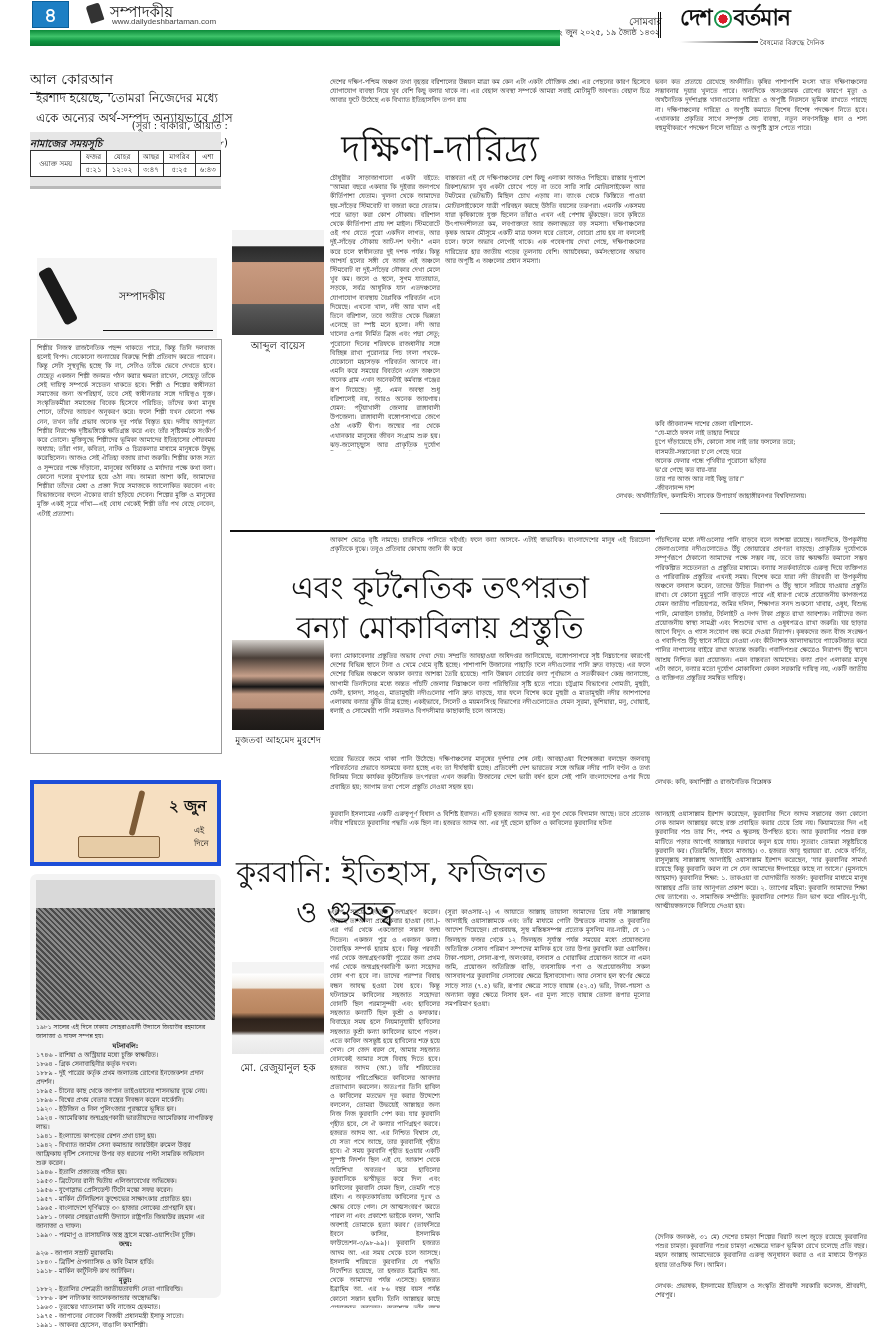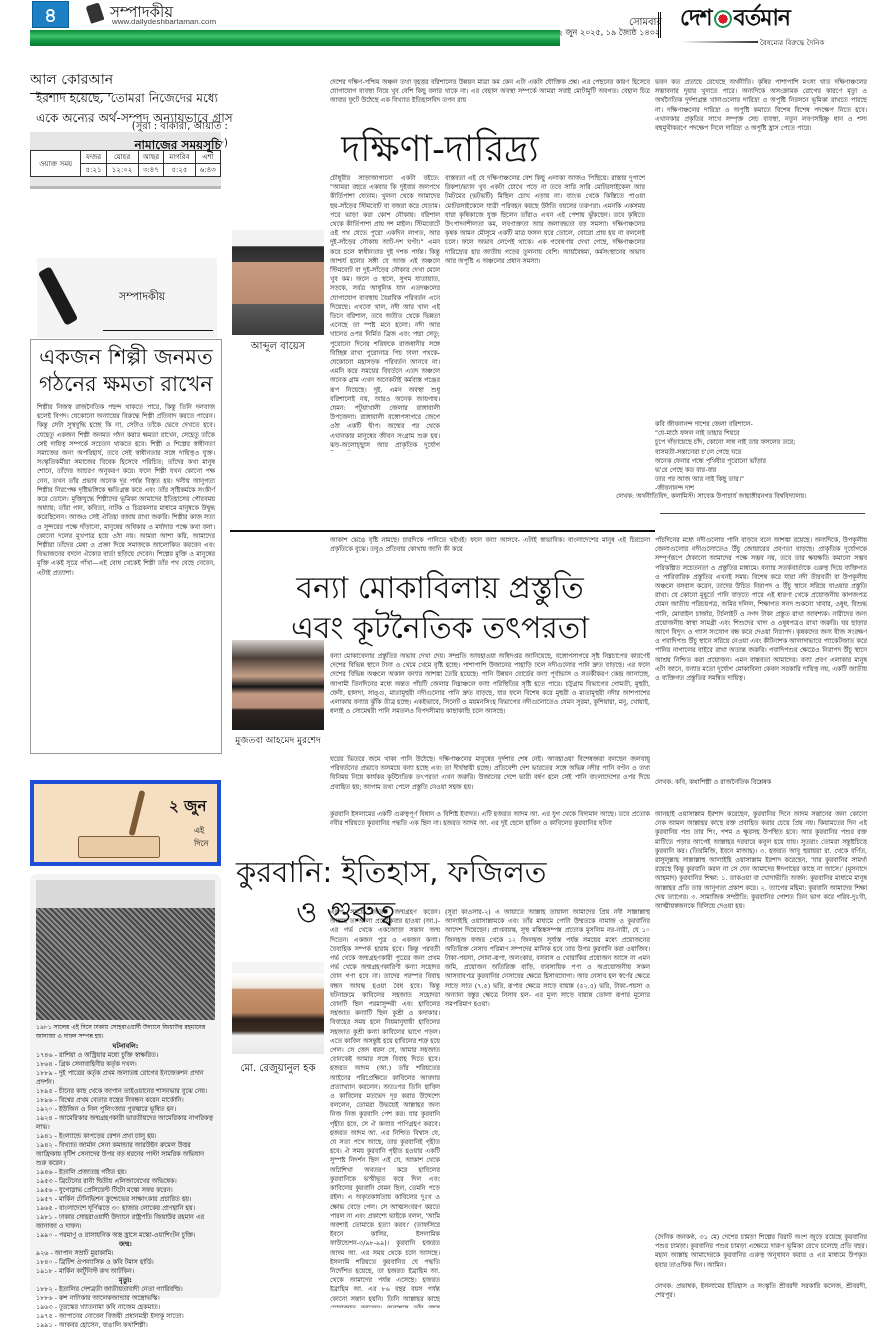--- a/index.html
+++ b/index.html
@@ -16,21 +16,21 @@
   .date-line { position: absolute; left: 545px; top: 60px; font-size: 8px; }
   .head-divider { position: absolute; left: 658px; top: 47px; width: 3px; height: 22px; border-left: 1px solid #111; border-right: 1px solid #111; }
   .logo { position: absolute; left: 680px; top: 44px; font-size: 22px; font-weight: bold; color: #111; letter-spacing: -1px; }
   .logo-emblem { display: inline-block; width: 18px; height: 18px; border-radius: 50%; border: 2px solid #16924a; background: radial-gradient(circle, #d91d2b 45%, #fff 48%); vertical-align: middle; margin: 0 2px; }
   .tagline { position: absolute; left: 760px; top: 70px; font-size: 7px; color: #222; }
   .tag-rule { position: absolute; left: 680px; top: 73px; width: 78px; height: 2px; background: linear-gradient(90deg, #fff, #333); }
   .quran-title { position: absolute; left: 30px; top: 74px; font-size: 14px; border-bottom: 1px solid #111; padding-bottom: 1px; }
   .quran-text { position: absolute; left: 36px; top: 98px; width: 198px; font-size: 12px; line-height: 20px; }
   .quran-ref { position: absolute; left: 110px; top: 140px; font-size: 10px; width: 118px; text-align: right; }
   .prayer-box { position: absolute; left: 30px; top: 157px; width: 191px; height: 57px; background: #e6e6e6; border-bottom: 3px solid #b9b9b9; }
-  .prayer-title { text-align: right; font-size: 12px; font-weight: bold; padding-top: 4px; height: 18px; }
+  .prayer-title { text-align: left; font-size: 10px; font-weight: bold; padding-top: 4px; height: 18px; font-style: italic; }
   .prayer-table { margin: 0 auto; width: 191px; border-collapse: collapse; background: #fff; }
   .prayer-table td { border: 1px solid #333; font-size: 7px; text-align: center; height: 11px; }
 
   .editorial-banner { position: absolute; left: 37px; top: 205px; width: 180px; height: 85px; background: #f4f4f4; }
   .pen-shape { position: absolute; left: 14px; top: 8px; width: 14px; height: 60px; background: #1b1b1b; transform: rotate(-28deg); border-radius: 4px; }
   .banner-label { position: absolute; left: 82px; top: 30px; font-size: 11px; }
   .banner-rule { position: absolute; left: 66px; top: 72px; width: 110px; height: 1px; background: #111; }
 
   .box-editorial { position: absolute; left: 30px; top: 339px; width: 192px; height: 415px; border: 1px solid #999; padding: 4px 6px; }
   .box-headline { font-size: 21px; text-align: center; line-height: 27px; margin-bottom: 5px; }
@@ -101,21 +101,20 @@
     </table>
 </div>
 
 <div class="editorial-banner" style="top:258px;height:80px">
   <div class="pen-shape"></div>
   <div class="banner-label">সম্পাদকীয়</div>
   <div class="banner-rule"></div>
 </div>
 
 <div class="box-editorial">
-  <div class="box-headline">একজন শিল্পী জনমত গঠনের ক্ষমতা রাখেন</div>
   <div class="body-text">শিল্পীর নিজস্ব রাজনৈতিক পছন্দ থাকতে পারে, কিন্তু তিনি দলবাজ হলেই বিপদ। যেকোনো অন্যায়ের বিরুদ্ধে শিল্পী প্রতিবাদ করতে পারেন। কিন্তু সেটা সুস্থবুদ্ধি হচ্ছে কি না, সেটাও তাঁকে ভেবে দেখতে হবে। যেহেতু একজন শিল্পী জনমত গঠন করার ক্ষমতা রাখেন, সেহেতু তাঁকে সেই দায়িত্ব সম্পর্কে সচেতন থাকতে হবে। শিল্পী ও শিল্পের স্বাধীনতা সমাজের জন্য অপরিহার্য, তবে সেই স্বাধীনতার সঙ্গে দায়িত্বও যুক্ত। সংস্কৃতিকর্মীরা সমাজের বিবেক হিসেবে পরিচিত; তাঁদের কথা মানুষ শোনে, তাঁদের আচরণ অনুকরণ করে। ফলে শিল্পী যখন কোনো পক্ষ নেন, তখন তাঁর প্রভাব অনেক দূর পর্যন্ত বিস্তৃত হয়। দলীয় আনুগত্য শিল্পীর নিরপেক্ষ দৃষ্টিভঙ্গিকে ক্ষতিগ্রস্ত করে এবং তাঁর সৃষ্টিকর্মকে সংকীর্ণ করে তোলে। মুক্তিযুদ্ধে শিল্পীদের ভূমিকা আমাদের ইতিহাসের গৌরবময় অধ্যায়; তাঁরা গান, কবিতা, নাটক ও চিত্রকলার মাধ্যমে মানুষকে উদ্বুদ্ধ করেছিলেন। আজও সেই ঐতিহ্য বজায় রাখা জরুরি। শিল্পীর কাজ সত্য ও সুন্দরের পক্ষে দাঁড়ানো, মানুষের অধিকার ও মর্যাদার পক্ষে কথা বলা। কোনো দলের মুখপাত্র হয়ে ওঠা নয়। আমরা আশা করি, আমাদের শিল্পীরা তাঁদের মেধা ও প্রজ্ঞা দিয়ে সমাজকে আলোকিত করবেন এবং বিভাজনের বদলে ঐক্যের বার্তা ছড়িয়ে দেবেন। শিল্পের মুক্তি ও মানুষের মুক্তি একই সূত্রে গাঁথা—এই বোধ থেকেই শিল্পী তাঁর পথ বেছে নেবেন, এটাই প্রত্যাশা।</div>
 </div>
 
 <div class="this-day-card">
   <div class="quill"></div>
   <div class="book-stack"></div>
   <div class="day-date">২ জুন</div>
   <div class="day-sub">এই দিনে</div>
 </div>
 
@@ -170,22 +169,22 @@
   <div>তার পর আজ আর নাই কিছু তার।"</div>
   <div>-জীবনানন্দ দাশ</div>
 </div>
 <div class="col-text" style="left:616px;top:492px;width:212px;height:20px;">লেখক: অর্থনীতিবিদ, কলামিস্ট। সাবেক উপাচার্য জাহাঙ্গীরনগর বিশ্ববিদ্যালয়।</div>
 <div class="rule-thin" style="left:660px;top:513px;width:205px;"></div>
 
 <div class="rule-h" style="left:230px;top:530px;width:425px;"></div>
 
 <div class="col-text" style="left:330px;top:536px;width:320px;height:30px;">আকাশ ভেঙে বৃষ্টি নামছে। চারদিকে পানিতে থইথই। ফলে বন্যা আসবে- এটাই স্বাভাবিক। বাংলাদেশের মানুষ এই চিরচেনা প্রকৃতিকে বুঝে। তবুও প্রতিবার কোথায় জানি কী করে</div>
 <div class="headline-big" style="left:230px;top:568px;width:420px;font-size:30px;line-height:40px;">
+  <div>এবং কূটনৈতিক তৎপরতা</div>
   <div>বন্যা মোকাবিলায় প্রস্তুতি</div>
-  <div>এবং কূটনৈতিক তৎপরতা</div>
 </div>
 <div class="photo" style="left:232px;top:640px;width:92px;height:90px;background:linear-gradient(180deg,#d8d4cf 0%,#4a3f38 20%,#c7a08a 40%,#151515 52%,#c39b84 60%,#b68e77 75%,#2c2522 78%,#1d1a18 100%);"></div>
 <div class="byline" style="left:226px;top:733px;width:104px;font-size:9px;">মুজতবা আহমেদ মুরশেদ</div>
 <div class="col-text" style="left:330px;top:652px;width:320px;height:100px;">বন্যা মোকাবেলার প্রস্তুতির অভাব দেখা দেয়। সম্প্রতি আবহাওয়া অধিদপ্তর জানিয়েছে, বঙ্গোপসাগরে সৃষ্ট নিম্নচাপের কারণেই দেশের বিভিন্ন স্থানে টানা ও থেমে থেমে বৃষ্টি হচ্ছে। পাশাপাশি উজানের পাহাড়ি ঢলে নদীগুলোর পানি দ্রুত বাড়ছে। এর ফলে দেশের বিভিন্ন অঞ্চলে অকাল বন্যার আশঙ্কা তৈরি হয়েছে। পানি উন্নয়ন বোর্ডের বন্যা পূর্বাভাস ও সতর্কীকরণ কেন্দ্র জানাচ্ছে, আগামী তিনদিনের মধ্যে অন্তত পাঁচটি জেলার নিম্নাঞ্চলে বন্যা পরিস্থিতির সৃষ্টি হতে পারে। চট্টগ্রাম বিভাগের গোমতী, মুহুরী, ফেনী, হালদা, সাঙ্গু, মাতামুহুরী নদীগুলোর পানি দ্রুত বাড়ছে, যার ফলে বিশেষ করে মুহুরী ও মাতামুহুরী নদীর আশপাশের এলাকায় বন্যার ঝুঁকি তীব্র হচ্ছে। একইভাবে, সিলেট ও ময়মনসিংহ বিভাগের নদীগুলোতেও যেমন সুরমা, কুশিয়ারা, মনু, খোয়াই, ধলাই ও সোমেশ্বরী পানি সমতলও বিপদসীমার কাছাকাছি চলে আসছে।</div>
 <div class="col-text" style="left:330px;top:755px;width:320px;height:50px;">ঘরের ভিতরে জমে থাকা পানি উঠেছে। দক্ষিণাঞ্চলের মানুষের দুর্দশার শেষ নেই। আবহাওয়া বিশেষজ্ঞরা বলছেন জলবায়ু পরিবর্তনের প্রভাবে অসময়ে বন্যা হচ্ছে এবং তা দীর্ঘস্থায়ী হচ্ছে। প্রতিবেশী দেশ ভারতের সঙ্গে অভিন্ন নদীর পানি বণ্টন ও তথ্য বিনিময় নিয়ে কার্যকর কূটনৈতিক তৎপরতা এখন জরুরি। উজানের দেশে ভারী বর্ষণ হলে সেই পানি বাংলাদেশের ওপর দিয়ে প্রবাহিত হয়; আগাম তথ্য পেলে প্রস্তুতি নেওয়া সহজ হয়।</div>
 <div class="col-text" style="left:655px;top:536px;width:212px;height:240px;">পাঁচদিনের মধ্যে নদীগুলোর পানি বাড়বে বলে আশঙ্কা রয়েছে। অন্যদিকে, উপকূলীয় জেলাগুলোর নদীগুলোতেও উঁচু জোয়ারের প্রবণতা বাড়ছে। প্রাকৃতিক দুর্যোগকে সম্পূর্ণরূপে ঠেকানো আমাদের পক্ষে সম্ভব নয়, তবে তার ক্ষয়ক্ষতি কমানো সম্ভব পরিকল্পিত সচেতনতা ও প্রস্তুতির মাধ্যমে। বন্যার সতর্কবার্তাকে গুরুত্ব দিয়ে ব্যক্তিগত ও পারিবারিক প্রস্তুতির এখনই সময়। বিশেষ করে যারা নদী তীরবর্তী বা উপকূলীয় অঞ্চলে বসবাস করেন, তাদের উচিত নিরাপদ ও উঁচু স্থানে সরিয়ে যাওয়ার প্রস্তুতি রাখা। যে কোনো মুহূর্তে পানি বাড়তে পারে এই ধারণা থেকে প্রয়োজনীয় কাগজপত্র যেমন জাতীয় পরিচয়পত্র, জমির দলিল, শিক্ষাগত সনদ শুকনো খাবার, ওষুধ, বিশুদ্ধ পানি, মোবাইল চার্জার, টর্চলাইট ও নগদ টাকা প্রস্তুত রাখা আবশ্যক। নারীদের জন্য প্রয়োজনীয় স্বাস্থ্য সামগ্রী এবং শিশুদের খাদ্য ও ওষুধপত্রও রাখা জরুরি। ঘর ছাড়ার আগে বিদ্যুৎ ও গ্যাস সংযোগ বন্ধ করে দেওয়া নিরাপদ। কৃষকদের জন্য বীজ সংরক্ষণ ও গবাদিপশু উঁচু স্থানে সরিয়ে নেওয়া এবং কীটনাশক আলাদাভাবে প্যাকেটজাত করে পানির নাগালের বাইরে রাখা অত্যন্ত জরুরি। গবাদিপশুর ক্ষেত্রেও নিরাপদ উঁচু স্থানে আশ্রয় নিশ্চিত করা প্রয়োজন। এমন বাস্তবতা আমাদের। বন্যা প্রবণ এলাকার মানুষ এটা জানে, বন্যার মতো দুর্যোগ মোকাবিলা কেবল সরকারি দায়িত্ব নয়, একটি জাতীয় ও ব্যক্তিগত প্রস্তুতির সমন্বিত দায়িত্ব।</div>
 
 <div class="col-text" style="left:655px;top:778px;width:212px;height:12px;">লেখক: কবি, কথাশিল্পী ও রাজনৈতিক বিশ্লেষক</div>
 
 <div class="col-text" style="left:330px;top:810px;width:320px;height:40px;">কুরবানি ইসলামের একটি গুরুত্বপূর্ণ বিধান ও বিশিষ্ট ইবাদত। এটি হজরত আদম আ. এর যুগ থেকে বিদ্যমান আছে। তবে প্রত্যেক নবীর শরিয়তে কুরবানির পদ্ধতি এক ছিল না। হজরত আদম আ. এর দুই ছেলে হাবিল ও কাবিলের কুরবানির ঘটনা</div>

